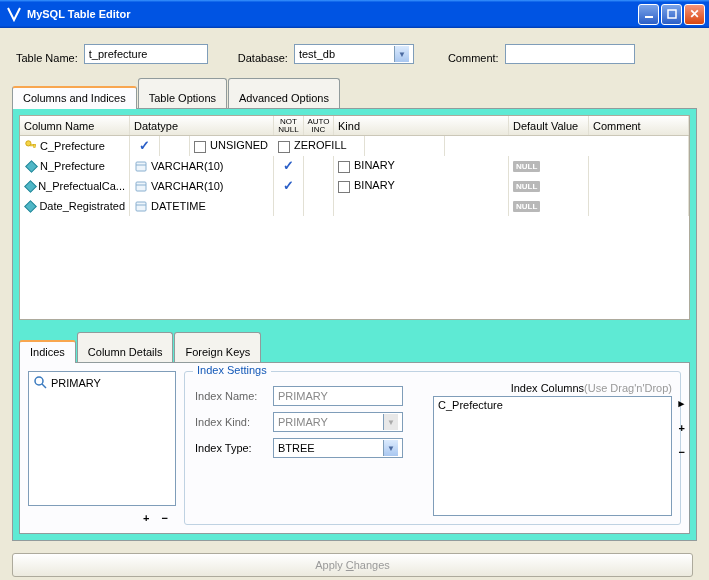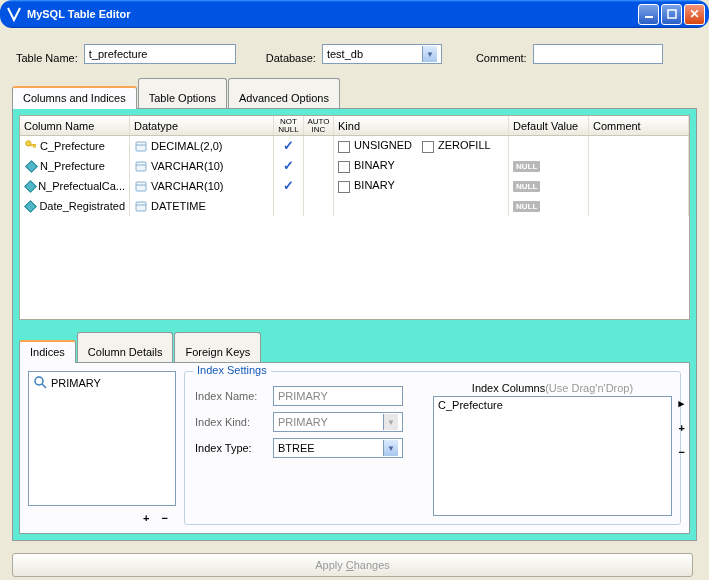--- a/index.html
+++ b/index.html
@@ -1,31 +1,31 @@
 <!DOCTYPE html>
 <html><head>
 <meta charset="utf-8">
 <style>
 * { box-sizing: border-box; margin: 0; padding: 0; font-family: Tahoma, sans-serif; font-size: 11px; }
 body { background: #ece9d8; width: 709px; height: 580px; overflow: hidden; }
 
-.titlebar { height: 28px; background: linear-gradient(to bottom, #3a95ff 0%, #0054e3 8%, #0054e3 92%, #003bb0 100%); display: flex; align-items: center; padding: 0 4px 0 6px; color: #fff; font-weight: bold; font-size: 13px; border-radius: 12px; }
+.titlebar { height: 28px; background: linear-gradient(to bottom, #3a95ff 0%, #0054e3 8%, #0054e3 92%, #003bb0 100%); display: flex; align-items: center; padding: 0 4px 0 6px; color: #fff; font-weight: bold; font-size: 13px; }
 .titlebar .icon { width: 16px; height: 16px; margin-right: 5px; display: inline-flex; align-items: center; justify-content: center; }
 .titlebar .title { flex: 1; }
 .titlebar .winbtns { display: flex; gap: 2px; }
 .winbtn { width: 21px; height: 21px; border-radius: 3px; border: 1px solid #fff; display: flex; align-items: center; justify-content: center; font-weight: bold; font-size: 12px; color: #fff; }
 .winbtn.min, .winbtn.max { background: linear-gradient(to bottom, #7ba4e8, #2b5fc7); }
 .winbtn.close { background: linear-gradient(to bottom, #f5947a, #d8460f); }
 
 .body-area { padding: 10px 12px 8px 12px; }
 
 .toprow { display: flex; align-items: flex-end; gap: 6px; margin: 6px 4px 14px 4px; }
 .toprow label { white-space: nowrap; }
 .toprow input, .toprow .combo { border: 1px solid #7f9db9; background: #fff; height: 20px; padding: 2px 4px; }
-.toprow input.tname { width: 152px; }
+.toprow input.tname { width: 124px; }
 .combo { display: inline-flex; align-items: center; position: relative; width: 120px; }
 .combo .val { flex: 1; }
 .combo .arrow { width: 15px; height: 16px; background: linear-gradient(to bottom,#dbeafd,#a9c7f0); border-left:1px solid #7f9db9; display:flex; align-items:center; justify-content:center; font-size:8px; color:#4b6aa0; }
 .toprow input.comment { width: 130px; }
 
 .tabset { position: relative; }
 .tabstrip { display: flex; align-items: flex-end; position: relative; z-index: 2; }
 .tab { padding: 13px 10px 4px 10px; border: 1px solid #919b9c; background: #f4f3ee; border-bottom: none; margin-right: 1px; border-radius: 3px 3px 0 0; position: relative; }
 .tab.active { background: #fcfcfe; border-top: 2px solid #f8a64f; z-index: 3; padding-top:4px; padding-bottom:5px; margin-bottom:-1px; }
 .tabpanel { border: 1px solid #919b9c; background: #5eead4; padding: 6px; position: relative; z-index: 1; }
@@ -51,21 +51,21 @@
 .idxlist .btns{text-align:right;font-size:15px;font-weight:bold;letter-spacing:4px;padding:2px 4px 0 0;}
 .fieldset { flex:1; border:1px solid #bfd2e2; border-radius:3px; padding:8px 10px 6px 10px; position:relative;}
 .fieldset .legend{position:absolute;top:-8px;left:8px;background:#fcfcfe;padding:0 4px;color:#1258b7;}
 .fs-row{display:flex;align-items:center;margin:6px 0;}
 .fs-row label{width:78px;color:#666;}
 .fs-row.active label{color:#000;}
 .fs-row input, .fs-row .combo{border:1px solid #7f9db9;background:#fff;height:20px;padding:2px 4px;width:130px;}
 .fs-row input[disabled]{color:#888;background:#fff;}
 .combo.disabled .arrow{background:#e8e8e8;color:#aaa;}
 .idxcols{position:absolute;left:248px;right:8px;top:10px;bottom:8px;display:flex;flex-direction:column;}
-.idxcols .hdr{display:flex;justify-content:center;font-size:11px;margin-bottom:2px;}
+.idxcols .hdr{display:flex;justify-content:flex-end;font-size:11px;margin-bottom:2px;}
 .idxcols .hdr .hint{color:#999;}
 .idxcols .box{flex:1;border:1px solid #7f9db9;background:#fff;padding:2px 4px;position:relative;}
 .idxcols .sidebtns{position:absolute;right:-14px;top:0;display:flex;flex-direction:column;gap:12px;font-weight:bold;font-size:12px;}
 
 .footer { display:flex; justify-content:flex-end; gap:10px; margin-top:12px; padding-right:4px;flex-direction:column;}
 .btn { min-width:110px; height:24px; border:1px solid #adaa9c; background:linear-gradient(to bottom,#fff,#eceade); border-radius:3px; display:flex;align-items:center;justify-content:center; }
 .btn.disabled{color:#9a9a9a;}
 .btn.focus{border:2px solid #4a98ef;}
 .u{text-decoration:underline;}
 </style>
@@ -137,29 +137,20 @@
               <div class="cell col-name">
                 <span class="rowicon">
                   <svg viewBox="0 0 16 16">
                     <circle cx="5" cy="5" r="3" fill="#f5d449" stroke="#caa20f"></circle>
                     <rect x="7" y="6" width="6" height="2" fill="#f5d449" stroke="#caa20f" stroke-width="0.5"></rect>
                     <rect x="11" y="6" width="2" height="4" fill="#f5d449" stroke="#caa20f" stroke-width="0.5"></rect>
                   </svg>
                 </span>
                 <span>C_Prefecture</span>
               </div>
-              <div class="cell col-dtype">
-                <span class="dt-icon">
-                  <svg width="14" height="14">
-                    <rect x="2" y="3" width="10" height="9" rx="1" fill="#eef5fb" stroke="#8ab0d0"></rect>
-                    <line x1="2" y1="6" x2="12" y2="6" stroke="#8ab0d0"></line>
-                  </svg>
-                </span>
-                <span>DECIMAL(2,0)</span>
-              </div>
               <div class="cell col-nn">
                 <span class="chk">✓</span>
               </div>
               <div class="cell col-ai"></div>
               <div class="cell col-flags">
                 <span style="margin-right: 10px;"><span class="flagbox"></span>UNSIGNED</span>
                 <span style="margin-right: 10px;"><span class="flagbox"></span>ZEROFILL</span>
               </div>
               <div class="cell col-def"></div>
               <div class="cell col-comm"></div>

